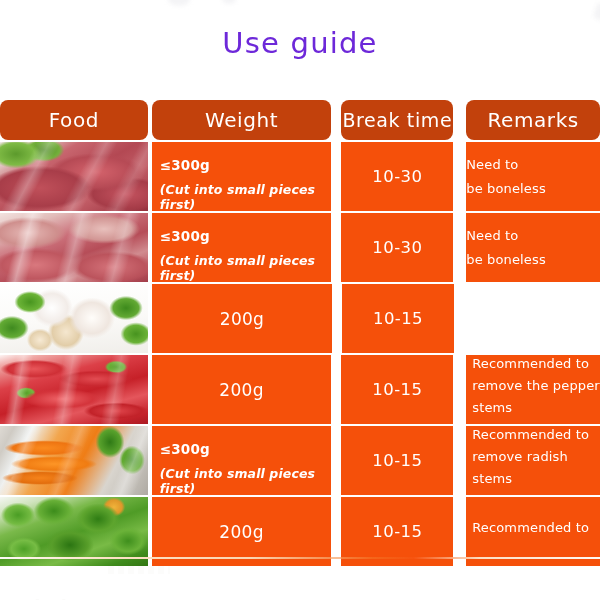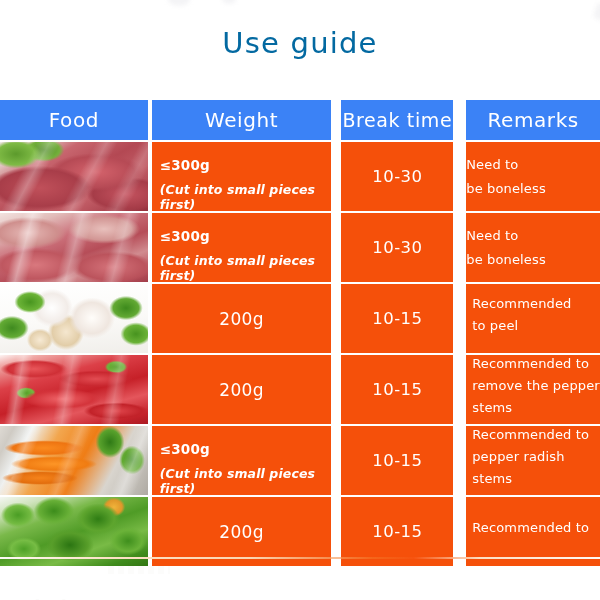--- a/index.html
+++ b/index.html
@@ -25,21 +25,21 @@
   .title {
     position: absolute;
     left: 0;
     top: 29px;
     width: 600px;
     text-align: center;
     font-family: "DejaVu Sans", sans-serif;
     font-size: 29px;
     font-weight: 400;
     letter-spacing: 1.2px;
-    color: #0369a1;
+    color: #6d28d9;
     line-height: 1;
   }
 
   
   .artifact {
     position: absolute;
     background: #f4f4f6;
     border-radius: 50%;
     filter: blur(2px);
     pointer-events: none;
@@ -80,21 +80,22 @@
   .c-weight  { width: 180px; margin-right: 10px; }
   .c-break   { width: 112px; margin-right: 13px; }
   .c-remarks { width: 134px; }
 
   
   .hdr .cell {
     align-items: center;
     justify-content: center;
     font-size: 20px;
     letter-spacing: 0.6px;
-    background: #3b82f6;
+    background: #c2410c;
+    border-radius: 8px;
   }
   .hdr .c-food { justify-content: center; align-items: center; }
   .hdr .c-break { font-size: 19px; }
 
   
   .c-food.img {
     padding: 0;
     background: #ffffff;
     position: relative;
   }
@@ -350,24 +351,20 @@
 
     <div class="row body-row">
       <div class="cell c-food img">
         <div class="food-img ph-garlic">
           <div class="bg"></div>
             <div class="blur"></div>
         </div>
       </div>
       <div class="cell c-weight single">200g</div>
       <div class="cell c-break">10-15</div>
-      <div class="cell c-remarks wide">
-        <span class="rline">Recommended</span>
-        <span class="rline">to peel</span>
-      </div>
     </div>
 
     <div class="row body-row">
       <div class="cell c-food img">
         <div class="food-img ph-chili">
           <div class="bg"></div>
             <div class="sheen"></div>
             <div class="blur"></div>
         </div>
       </div>
@@ -388,21 +385,21 @@
             <div class="blur"></div>
         </div>
       </div>
       <div class="cell c-weight two-line">
         <span class="l1">≤300g</span>
         <span class="l2">(Cut into small pieces first)</span>
       </div>
       <div class="cell c-break">10-15</div>
       <div class="cell c-remarks wide">
         <span class="rline">Recommended to</span>
-        <span class="rline">pepper radish</span>
+        <span class="rline">remove radish</span>
         <span class="rline">stems</span>
       </div>
     </div>
 
     <div class="row body-row">
       <div class="cell c-food img">
         <div class="food-img ph-herb">
           <div class="bg"></div>
             <div class="blur"></div>
         </div>

